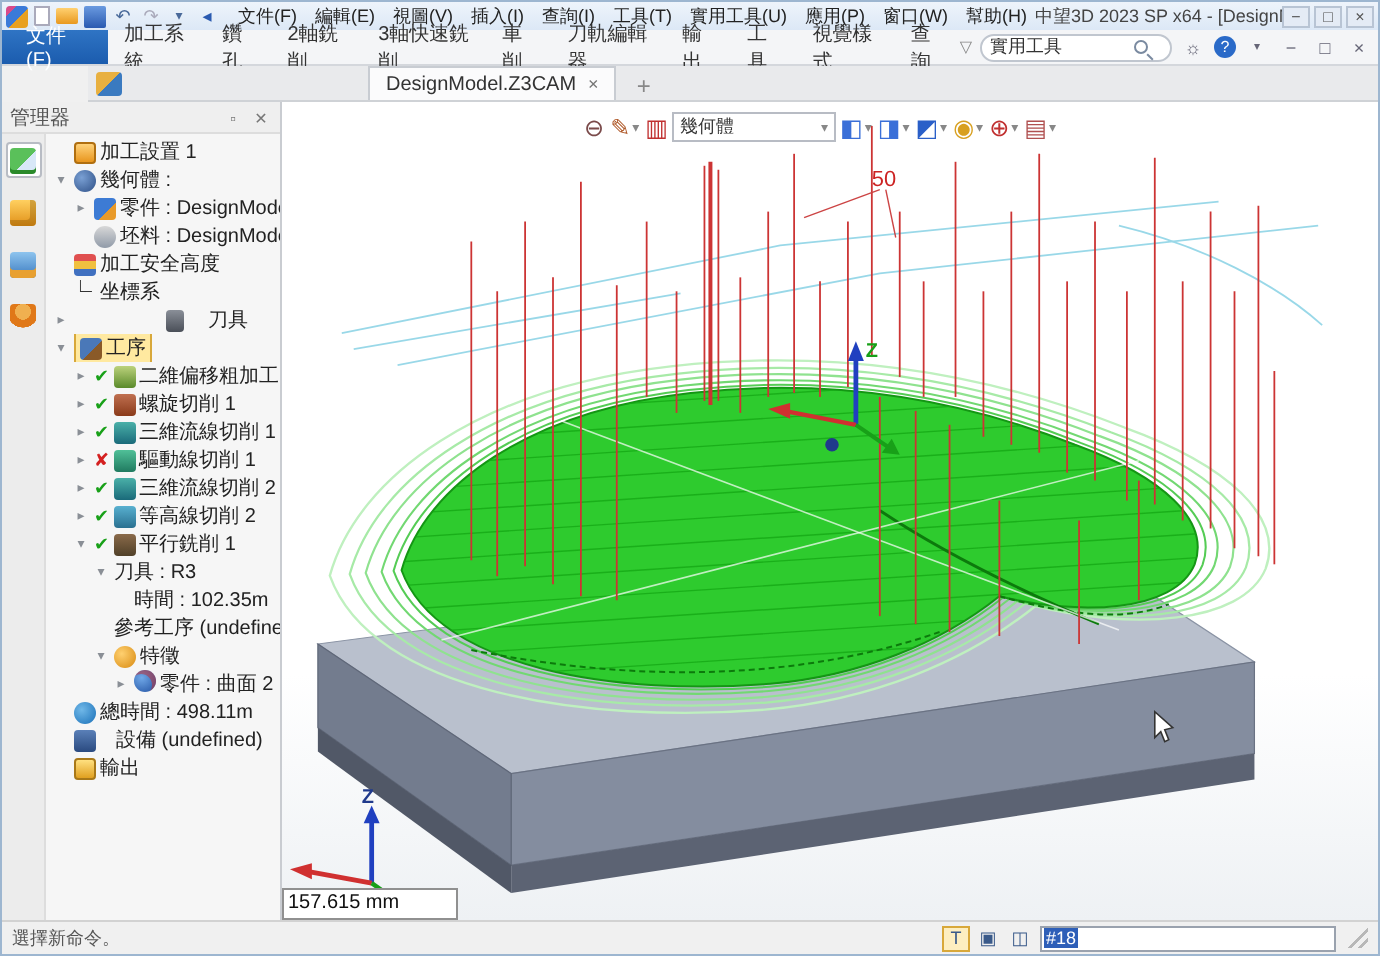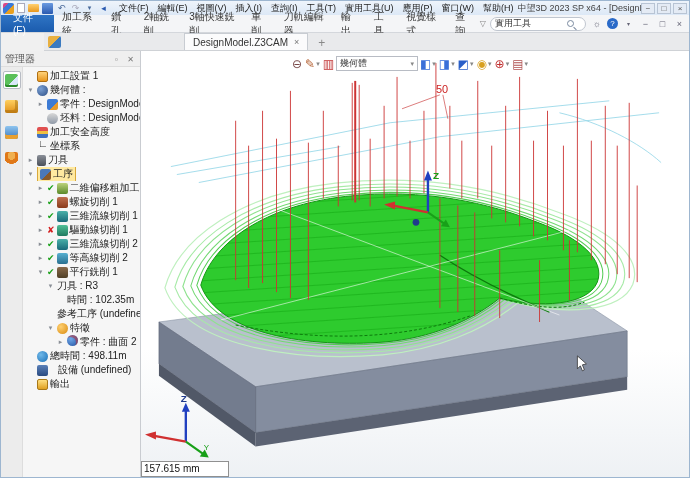--- a/index.html
+++ b/index.html
@@ -248,21 +248,21 @@
             </div>
             <div class="trow" style="padding-left: 3px;">
               <span class="tw"></span>
               <span style="display: inline-flex; align-items: center; gap: 2px;">
                 <span class="ti frame"></span>
                 <span class="tlabel">坐標系</span>
               </span>
             </div>
             <div class="trow" style="padding-left: 3px;">
               <span class="tw">▸</span>
-              <span style="display: inline-flex; align-items: center; gap: 2px;">
+              <span style="display: inline-flex; align-items: center; gap: 12px; margin-left: 46px;">
                 <span class="ti tool"></span>
                 <span class="tlabel">刀具</span>
               </span>
             </div>
             <div class="trow" style="padding-left: 3px;">
               <span class="tw">▾</span>
               <span class="hlwrap" style="display: inline-flex; align-items: center; gap: 2px;">
                 <span class="ti process"></span>
                 <span class="tlabel">工序</span>
               </span>
@@ -546,13 +546,27 @@
 
         <g>
           <polygon points="438,306 438,319 441,316 443,321 445,320 443,315 447,314" fill="#fff" stroke="#333" stroke-width="0.8"></polygon>
         </g>
       </svg>
 
       <div class="scale-box">157.615 mm</div>
     </div>
   </div>
 
+  <div class="statusbar">
+    <span>選擇新命令。</span>
+    <div class="sb-right">
+      <span id="sb-icons" style="display:flex;gap:2px;">
+          <span class="sbi sel">T</span>
+          <span class="sbi">▣</span>
+          <span class="sbi">◫</span>
+        </span>
+      <span class="status-input">
+        <span class="selx">#18</span>
+      </span>
+      <span class="grip"></span>
+    </div>
+  </div>
 </div>
 
 </body></html>

